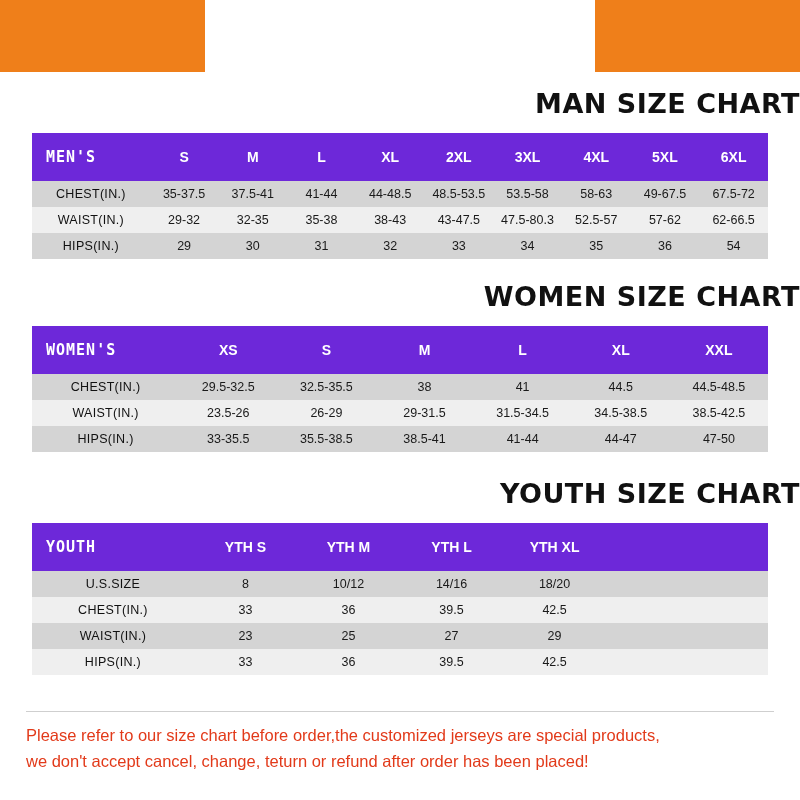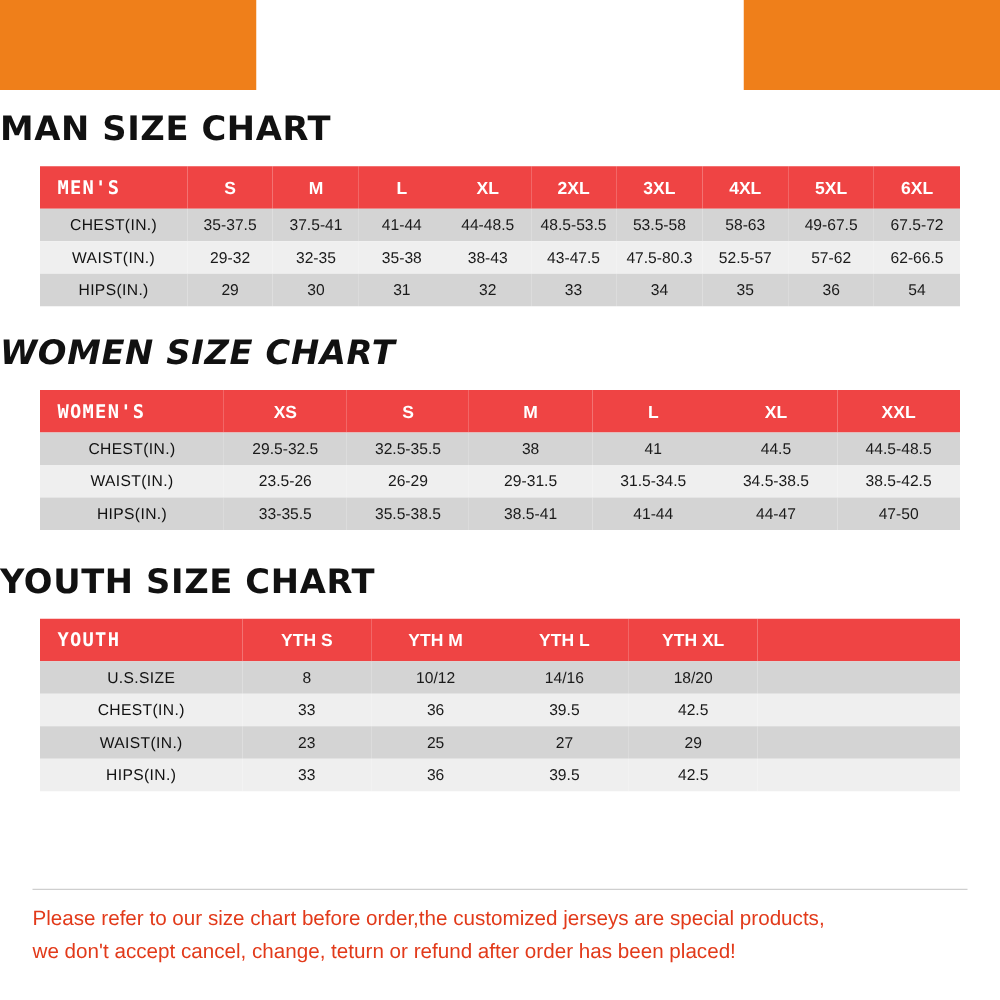--- a/index.html
+++ b/index.html
@@ -45,29 +45,29 @@
     font-weight: bold;
     font-size: 45px;
     letter-spacing: 1px;
     color: #111111;
     text-align: center;
     line-height: 72px;
   }
 
   
   .section-title {
-    text-align: left;
+    text-align: right;
     font-family: "DejaVu Sans", sans-serif;
     font-weight: bold;
     font-size: 27px;
     color: #111111;
     letter-spacing: 0.5px;
   }
   .t-man   { margin-top: 16px; margin-bottom: 14px; }
-  .t-women { margin-top: 22px; margin-bottom: 14px; font-style: italic; }
+  .t-women { margin-top: 22px; margin-bottom: 14px; }
   .t-youth { margin-top: 26px; margin-bottom: 14px; }
 
   
   .chart-wrap {
     padding: 0 32px;
   }
   table.chart {
     width: 100%;
     border-collapse: collapse;
     table-layout: fixed;
@@ -77,23 +77,23 @@
     font-size: 12.5px;
     color: #1a1a1a;
     font-family: "Liberation Sans", sans-serif;
     font-weight: normal;
     padding: 0;
     height: 26px;
     vertical-align: middle;
     white-space: nowrap;
   }
   table.chart thead th {
-    background: #ef4444;
+    background: #6d28d9;
     color: #ffffff;
-    height: 34px;
+    height: 48px;
     font-size: 14px;
     font-weight: bold;
   }
   table.chart thead th.rowlabel {
     text-align: left;
     padding-left: 14px;
     font-family: "DejaVu Sans Mono", monospace;
     font-size: 15px;
     letter-spacing: 1px;
   }

